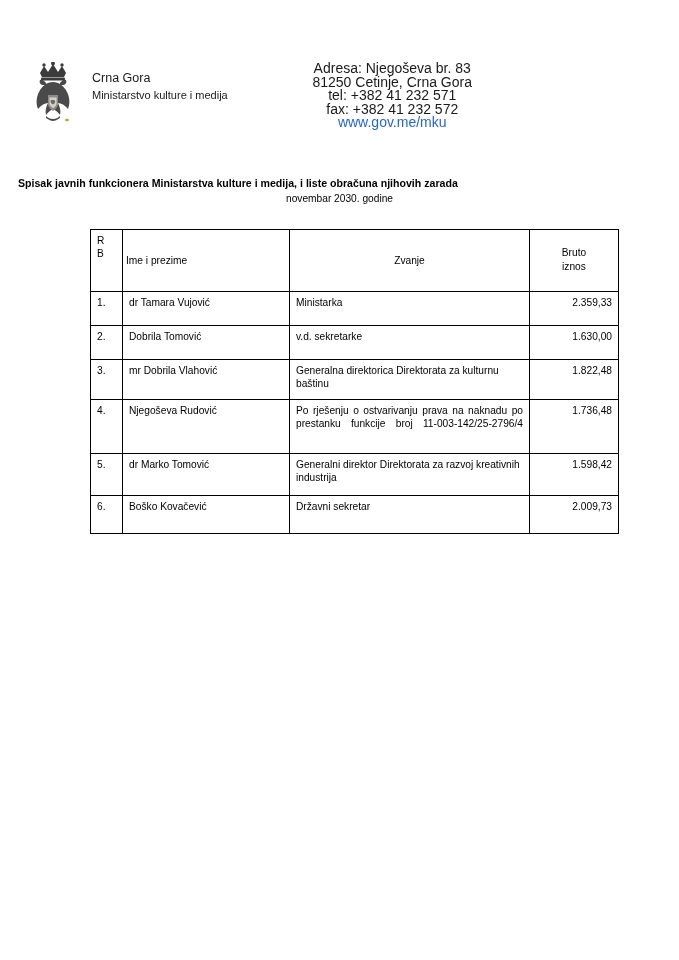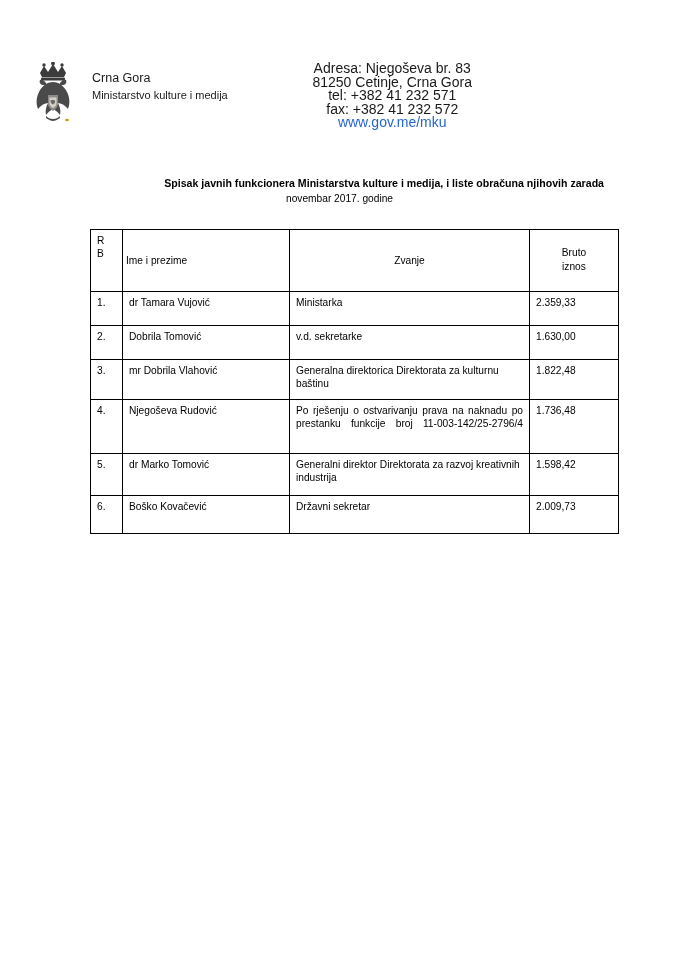--- a/index.html
+++ b/index.html
@@ -63,23 +63,23 @@
     color: #1a1a1a;
   }
   .contact-block .weblink {
     color: #2666cf;
   }
 
   
   .doc-title {
     position: absolute;
     top: 176px;
-    left: 0;
+    left: 18px;
     width: 604px;
-    text-align: right;
+    text-align: left;
     font-size: 10.6px;
     font-weight: bold;
     line-height: 15px;
   }
   .doc-subtitle {
     position: absolute;
     top: 191px;
     left: 0;
     width: 679px;
     text-align: center;
@@ -139,20 +139,21 @@
     text-align: center;
     vertical-align: middle;
     line-height: 14px;
   }
 
   td.cell-rb {
     text-align: left;
     padding-left: 6px;
   }
   td.cell-amount {
+    text-align: right;
     padding-right: 8px;
   }
   td.cell-title-justify {
     text-align: justify;
     text-align-last: justify;
   }
   .row-h1 td { height: 24px; }
   .row-h2 td { height: 24px; }
   .row-h3 td { height: 30px; }
   .row-h4 td { height: 44px; }
@@ -205,21 +206,21 @@
     <div class="contact-block">
       <div>Adresa: Njegoševa br. 83</div>
       <div>81250 Cetinje, Crna Gora</div>
       <div>tel: +382 41 232 571</div>
       <div>fax: +382 41 232 572</div>
       <div class="weblink">www.gov.me/mku</div>
     </div>
   </div>
 
   <div class="doc-title">Spisak javnih funkcionera Ministarstva kulture i medija, i liste obračuna njihovih zarada</div>
-  <div class="doc-subtitle">novembar 2017. godine</div>
+  <div class="doc-subtitle">novembar 2030. godine</div>
 
   <div class="table-wrap">
     <table class="fn-table">
       <colgroup>
         <col class="c-rb">
         <col class="c-name">
         <col class="c-title">
         <col class="c-amount">
       </colgroup>
       <thead>

